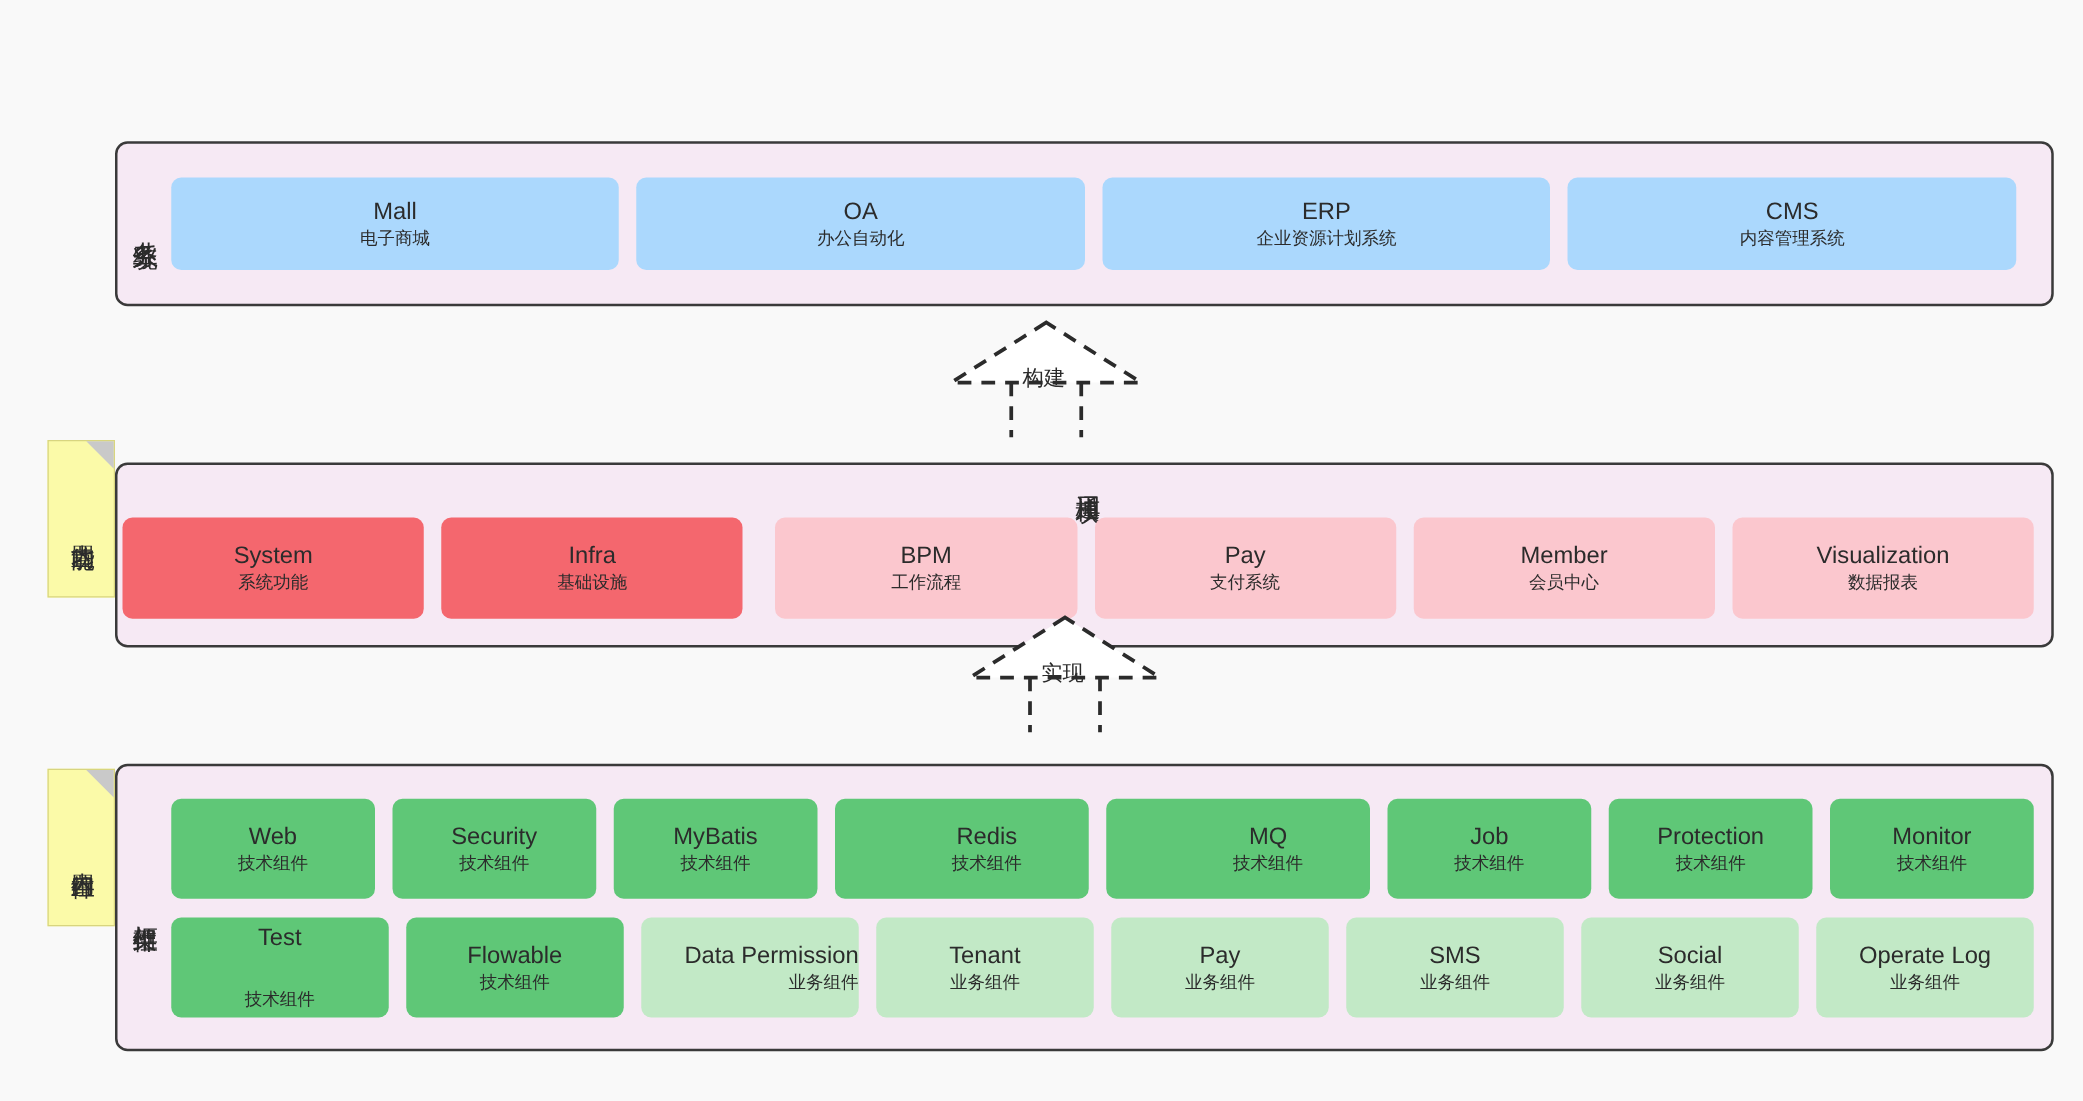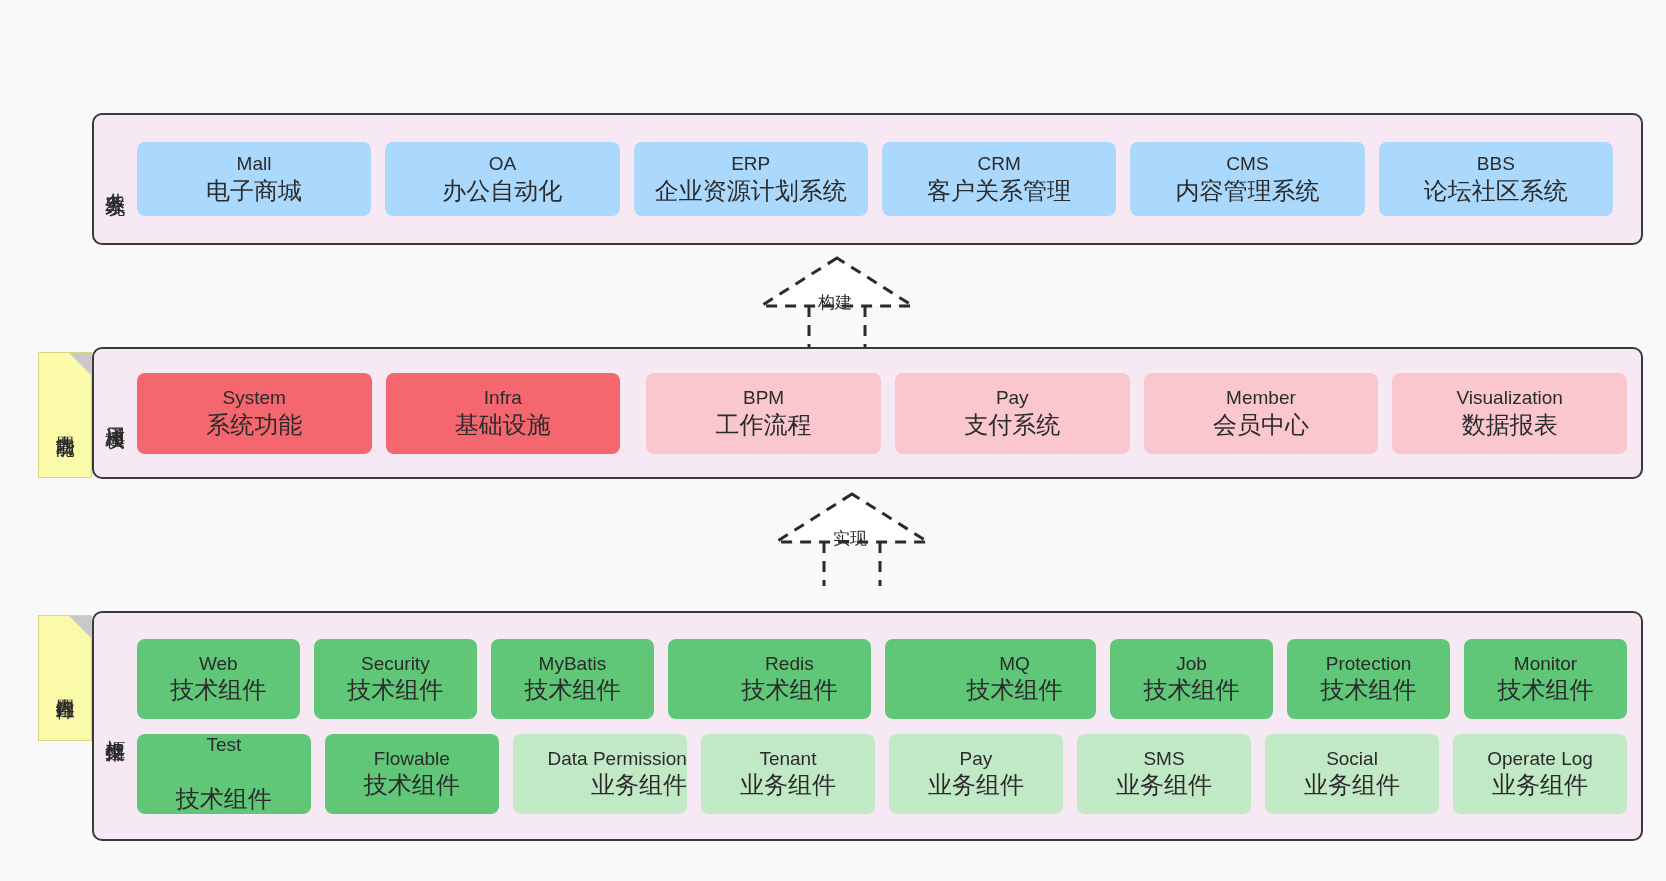--- a/index.html
+++ b/index.html
@@ -80,44 +80,45 @@
     min-width: 0;
   }
 
   .card .en {
     font-size: 19px;
     line-height: 1.25;
     color: #2b2b2b;
     white-space: normal;
   }
   .card .cn {
-    font-size: 24px;
+    font-size: 14px;
     line-height: 1.25;
     color: #2b2b2b;
   }
 
   
   #layer-business {
     left: 92px;
     top: 113px;
     width: 1551px;
     height: 132px;
   }
   #layer-business .layer-body { padding-right: 28px; }
   #layer-business .card {
     background: #abd8fd;
     height: 74px;
   }
 
   
   #layer-common {
     left: 92px;
-    top: 347px;
+    top: 370px;
     width: 1551px;
-    height: 132px;
+    height: 148px;
+    flex-direction: column;
   }
   #layer-common .card { height: 81px; }
   .card.red     { background: #f4676e; }
   .card.pink    { background: #fbc7ce; }
 
   
   #layer-framework {
     left: 92px;
     top: 611px;
     width: 1551px;
@@ -189,30 +190,22 @@
         </div>
         <div class="card" style="background: rgb(171, 216, 253);">
           <span class="en">OA</span>
           <span class="cn">办公自动化</span>
         </div>
         <div class="card" style="background: rgb(171, 216, 253);">
           <span class="en">ERP</span>
           <span class="cn">企业资源计划系统</span>
         </div>
         <div class="card" style="background: rgb(171, 216, 253);">
-          <span class="en">CRM</span>
-          <span class="cn">客户关系管理</span>
-        </div>
-        <div class="card" style="background: rgb(171, 216, 253);">
           <span class="en">CMS</span>
           <span class="cn">内容管理系统</span>
-        </div>
-        <div class="card" style="background: rgb(171, 216, 253);">
-          <span class="en">BBS</span>
-          <span class="cn">论坛社区系统</span>
         </div>
       </div>
     </div>
   </div>
 
   <div class="arrow-wrap" id="arrow-build">
     <svg width="160" height="96" viewBox="0 0 160 96">
 
       <path d="M80 4 L 4 52 L 156 52 Z" fill="#ffffff" stroke="#2b2b2b" stroke-width="3" stroke-dasharray="11,8" stroke-linejoin="miter"></path>
 

